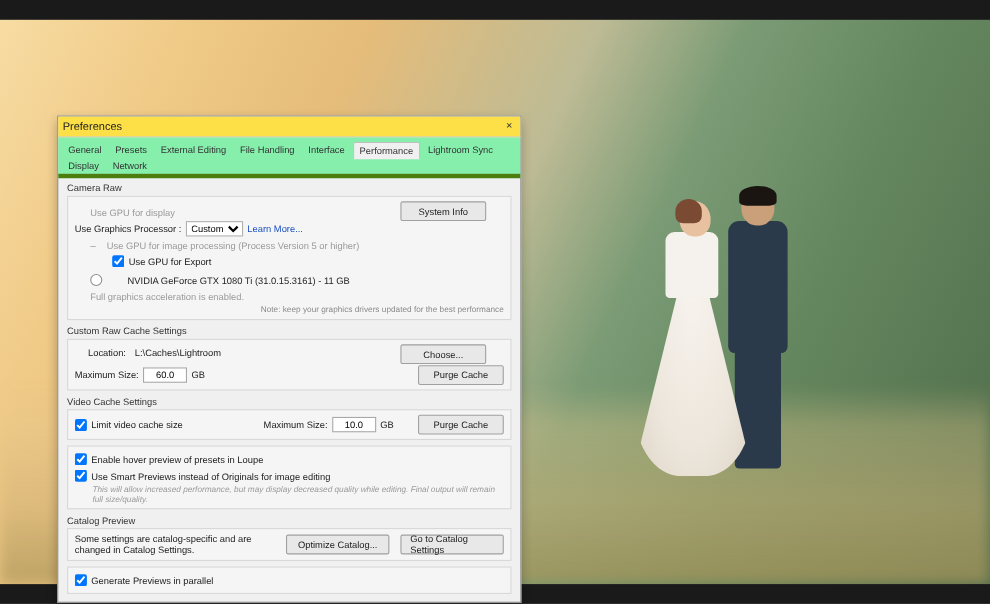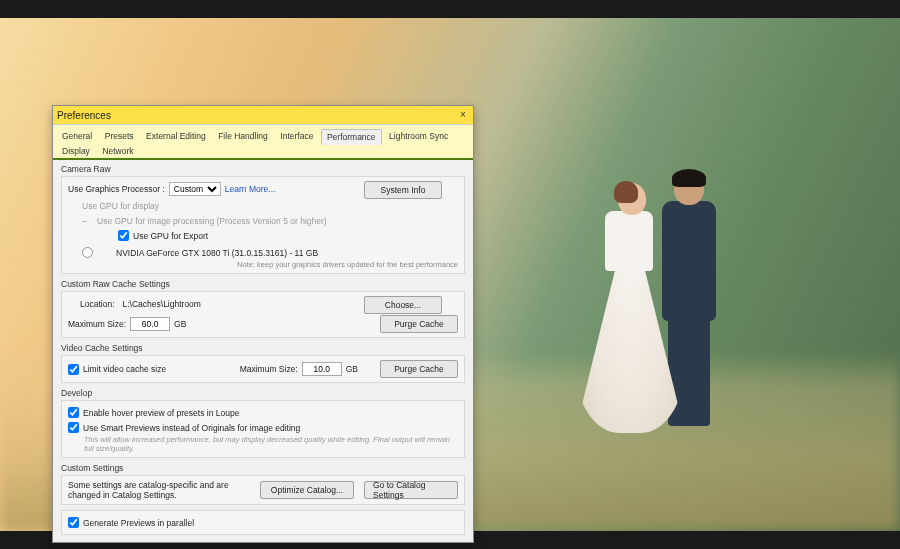--- a/index.html
+++ b/index.html
@@ -20,21 +20,21 @@
 .groom{position:absolute;left:98px;top:28px;width:70px;height:260px;}
 .groom-head{position:absolute;top:0;left:16px;width:30px;height:34px;background:#caa07a;border-radius:48% 48% 45% 45%;}
 .groom-hair{position:absolute;top:-2px;left:14px;width:34px;height:18px;background:#1a1510;border-radius:50% 50% 20% 20%;}
 .groom-body{position:absolute;top:30px;left:4px;width:54px;height:120px;background:#2b3a4a;border-radius:10px 10px 6px 6px;}
 .groom-legs{position:absolute;top:145px;left:10px;width:42px;height:110px;background:#2b3a4a;border-radius:4px;}
 
 .dialog{position:absolute;left:52px;top:105px;width:420px;background:#f0f0f0;border:1px solid #8a8a8a;box-shadow:0 4px 10px rgba(0,0,0,0.3);font-size:9px;color:#222;}
 .title{display:flex;align-items:center;height:18px;padding:0 4px;background:#fde047;border-bottom:1px solid #d0d0d0;}
 .title-text{flex:1;font-size:10px;}
 .close{width:12px;height:12px;font-size:10px;text-align:center;line-height:11px;color:#333;cursor:default;}
-.tabs{padding:3px 4px 0;border-bottom:2px solid #4d7c0f;background:#fef9c3;}
+.tabs{padding:3px 4px 0;border-bottom:4px solid #4d7c0f;background:#86efac;}
 .tab{display:inline-block;padding:2px 5px;font-size:8.5px;color:#333;}
 .tab.sel{background:#f0f0f0;border:1px solid #c0c0c0;border-bottom-color:#f0f0f0;border-radius:2px 2px 0 0;position:relative;top:1px;}
 .body{padding:4px 8px 2px;}
 .group{margin-bottom:5px;}
 .gt{font-size:8.5px;color:#333;margin-bottom:2px;}
 .box{border:1px solid #d8d8d8;background:#f5f5f5;padding:4px 6px;position:relative;}
 .row{display:flex;align-items:center;gap:4px;min-height:15px;}
 .lbl{font-size:8.5px;}
 .grey{color:#9a9a9a;}
 select{font-size:8.5px;height:14px;border:1px solid #b0b0b0;background:#fff;}
@@ -81,39 +81,42 @@
       <span class="tab sel">Performance</span>
       <span class="tab">Lightroom Sync</span>
       <span class="tab">Display</span>
       <span class="tab">Network</span>
     </div>
     <div class="body">
       <div class="group">
         <div class="gt">Camera Raw</div>
         <div class="box">
           <a class="btn tr">System Info</a>
+          <div class="row" style="margin-left:14px;margin-top:2px;">
+            <span class="lbl grey">Use GPU for display</span>
+          </div>
           <div class="row">
             <span class="lbl">Use Graphics Processor :</span>
             <select><option>Custom</option></select>
             <a class="link">Learn More...</a>
           </div>
-          <div class="row" style="margin-left:14px;margin-top:2px;">
-            <span class="lbl grey">Use GPU for display</span>
-          </div>
           <div class="row" style="margin-left:14px;">
             <span class="grey">–</span>
             <span class="lbl grey" style="margin-left:6px;">Use GPU for image processing (Process Version 5 or higher)</span>
           </div>
-          <div class="row" style="margin-left:50px;">
+          <div class="row" style="margin-left:34px;">
             <input type="checkbox" checked="" style="">
             <span class="lbl">Use GPU for Export</span>
           </div>
           <div class="row" style="margin-left:14px;margin-top:2px;gap:17px;">
             <span class="rad"></span>
             <span class="lbl" style="margin-left:6px;">NVIDIA GeForce GTX 1080 Ti (31.0.15.3161) - 11 GB</span>
+          </div>
+          <div class="row" style="margin-left:14px;">
+            <span class="lbl grey">Full graphics acceleration is enabled.</span>
           </div>
           <div class="note">Note: keep your graphics drivers updated for the best performance</div>
         </div>
       </div>
 
       <div class="group">
         <div class="gt">Custom Raw Cache Settings</div>
         <div class="box">
           <a class="btn tr">Choose...</a>
           <div class="row" style="margin-left:12px;">
@@ -140,36 +143,35 @@
             <span class="lbl">Maximum Size:</span>
             <input type="text" value="10.0" style="">
             <span class="lbl">GB</span>
             <span style="width:14px"></span>
             <a class="btn">Purge Cache</a>
           </div>
         </div>
       </div>
 
       <div class="group">
-        <div class="gt">Develop</div>
         <div class="box">
           <div class="row">
             <input type="checkbox" checked="" style="">
             <span class="lbl">Enable hover preview of presets in Loupe</span>
           </div>
           <div class="row">
             <input type="checkbox" checked="" style="">
             <span class="lbl">Use Smart Previews instead of Originals for image editing</span>
           </div>
           <div class="lbl grey" style="font-style:italic;margin-left:16px;font-size:7.5px;">This will allow increased performance, but may display decreased quality while editing. Final output will remain full size/quality.</div>
         </div>
       </div>
 
       <div class="group">
-        <div class="gt">Custom Settings</div>
+        <div class="gt">Catalog Preview</div>
         <div class="box">
           <div class="row">
             <span class="lbl">Some settings are catalog-specific and are changed in Catalog Settings.</span>
             <span style="flex:1"></span>
             <a class="btn" style="min-width:76px;">Optimize Catalog...</a>
             <a class="btn" style="min-width:76px;margin-left:6px;">Go to Catalog Settings</a>
           </div>
         </div>
       </div>
 

